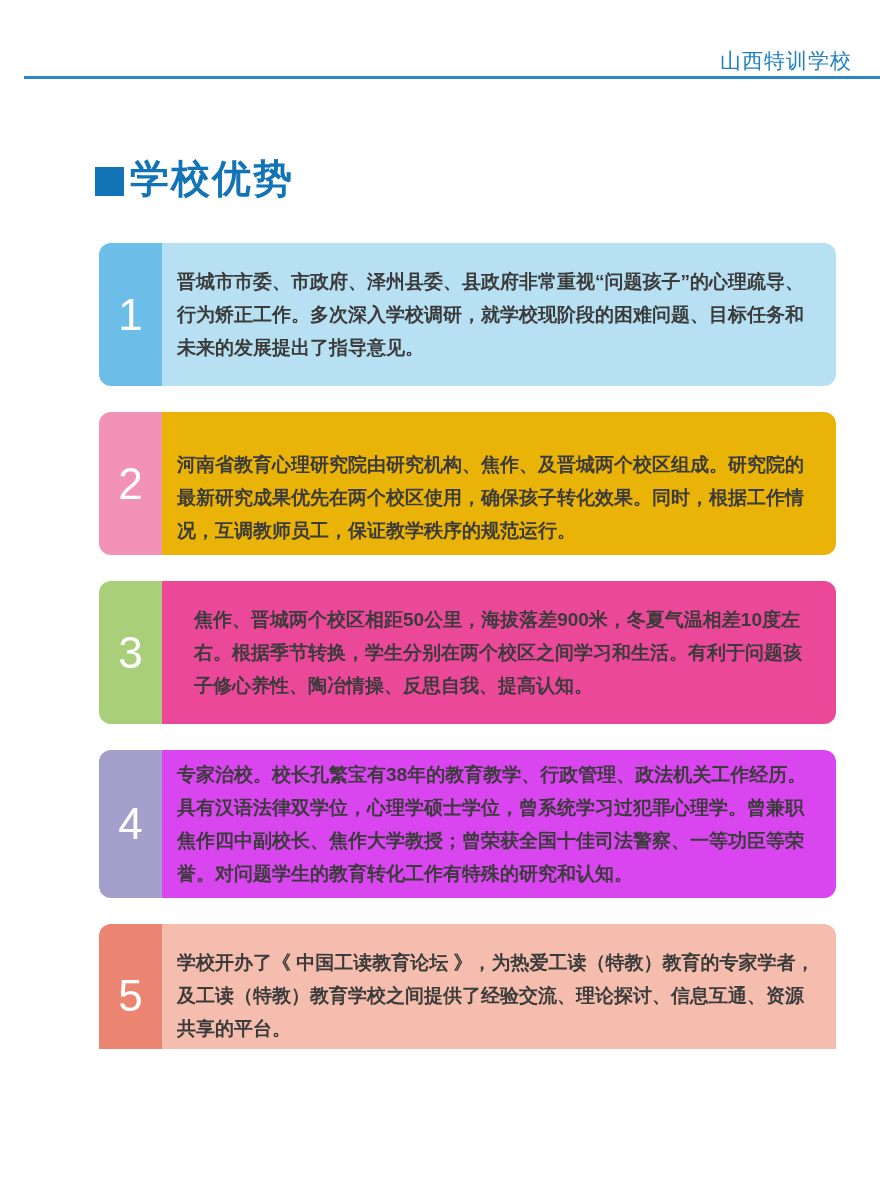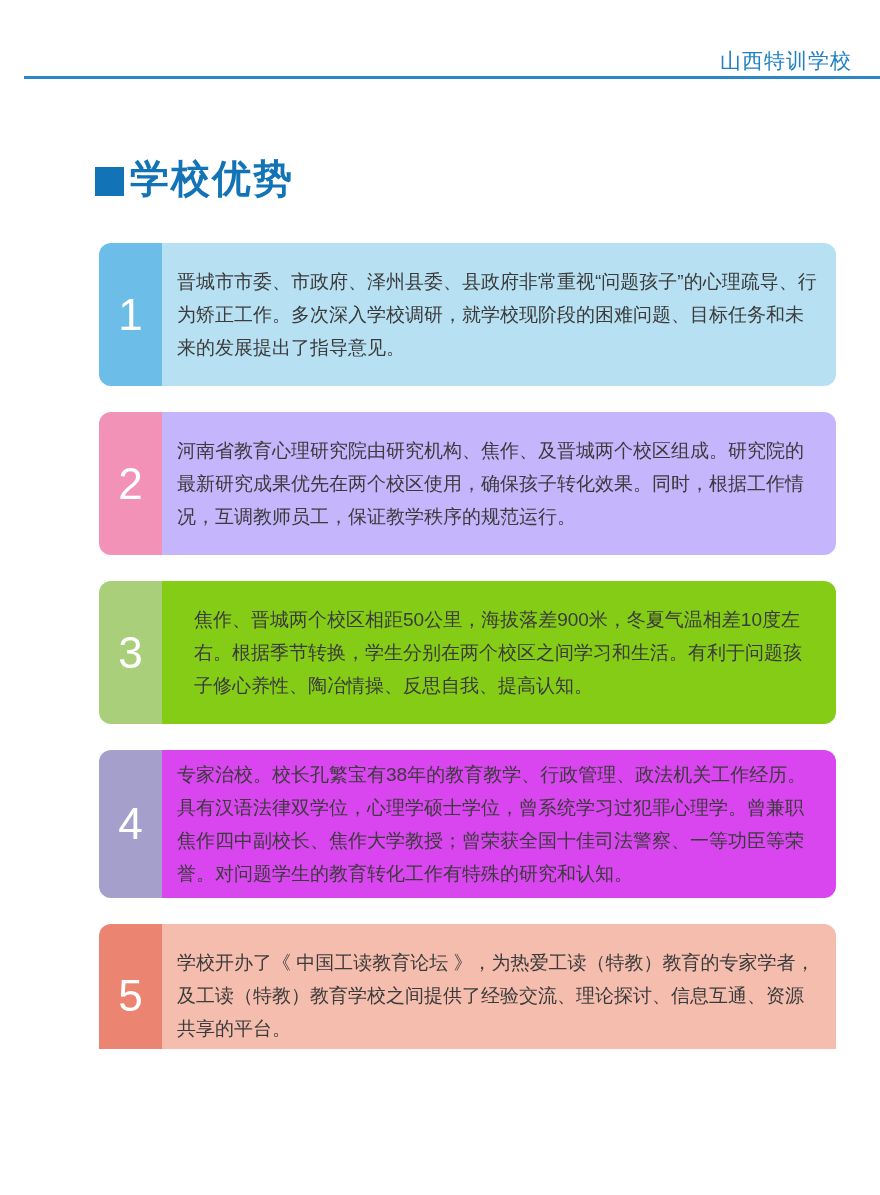--- a/index.html
+++ b/index.html
@@ -79,20 +79,21 @@
     flex: 1;
     display: flex;
     align-items: center;
     padding: 8px 16px 8px 15px;
   }
   .card-text {
     font-size: 19px;
     line-height: 33px;
     color: #3b3b3b;
     text-align: left;
+    font-weight: bold;
   }
   
   .page-footer {
     position: absolute;
     top: 1127px;
     right: 31px;
     display: flex;
     align-items: center;
     gap: 6px;
   }
@@ -124,28 +125,28 @@
 
     <div class="card">
       <div class="card-number" style="background-color: rgb(108, 190, 232);">1</div>
       <div class="card-body" style="background-color: rgb(183, 224, 242);">
         <p class="card-text">晋城市市委、市政府、泽州县委、县政府非常重视“问题孩子”的心理疏导、行为矫正工作。多次深入学校调研，就学校现阶段的困难问题、目标任务和未来的发展提出了指导意见。</p>
       </div>
     </div>
 
     <div class="card">
       <div class="card-number" style="background-color: rgb(241, 146, 182);">2</div>
-      <div class="card-body" style="background-color: #c4b5fd;">
+      <div class="card-body" style="background-color: #eab308; align-items: flex-end;">
         <p class="card-text">河南省教育心理研究院由研究机构、焦作、及晋城两个校区组成。研究院的最新研究成果优先在两个校区使用，确保孩子转化效果。同时，根据工作情况，互调教师员工，保证教学秩序的规范运行。</p>
       </div>
     </div>
 
     <div class="card">
       <div class="card-number" style="background-color: rgb(169, 207, 123);">3</div>
-      <div class="card-body" style="background-color: #84cc16; padding-left: 32px;">
+      <div class="card-body" style="background-color: #ec4899; padding-left: 32px;">
         <p class="card-text">焦作、晋城两个校区相距50公里，海拔落差900米，冬夏气温相差10度左右。根据季节转换，学生分别在两个校区之间学习和生活。有利于问题孩子修心养性、陶冶情操、反思自我、提高认知。</p>
       </div>
     </div>
 
     <div class="card">
       <div class="card-number" style="background-color: rgb(165, 160, 203);">4</div>
       <div class="card-body" style="background-color: #d946ef; align-items: center;">
         <p class="card-text">专家治校。校长孔繁宝有38年的教育教学、行政管理、政法机关工作经历。具有汉语法律双学位，心理学硕士学位，曾系统学习过犯罪心理学。曾兼职焦作四中副校长、焦作大学教授；曾荣获全国十佳司法警察、一等功臣等荣誉。对问题学生的教育转化工作有特殊的研究和认知。</p>
       </div>
     </div>

